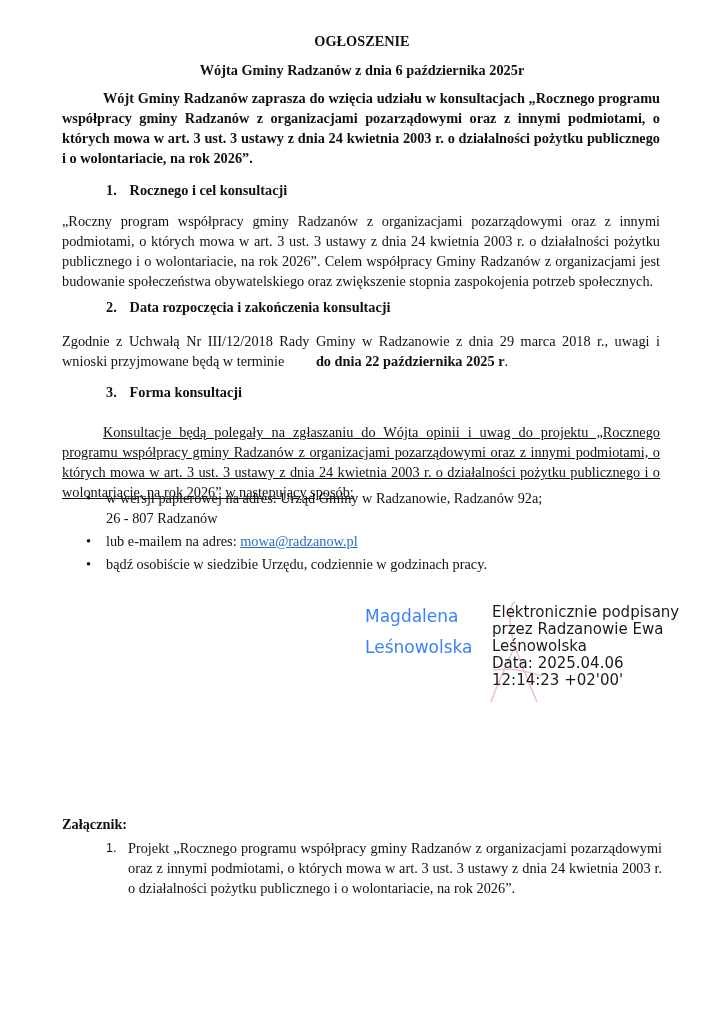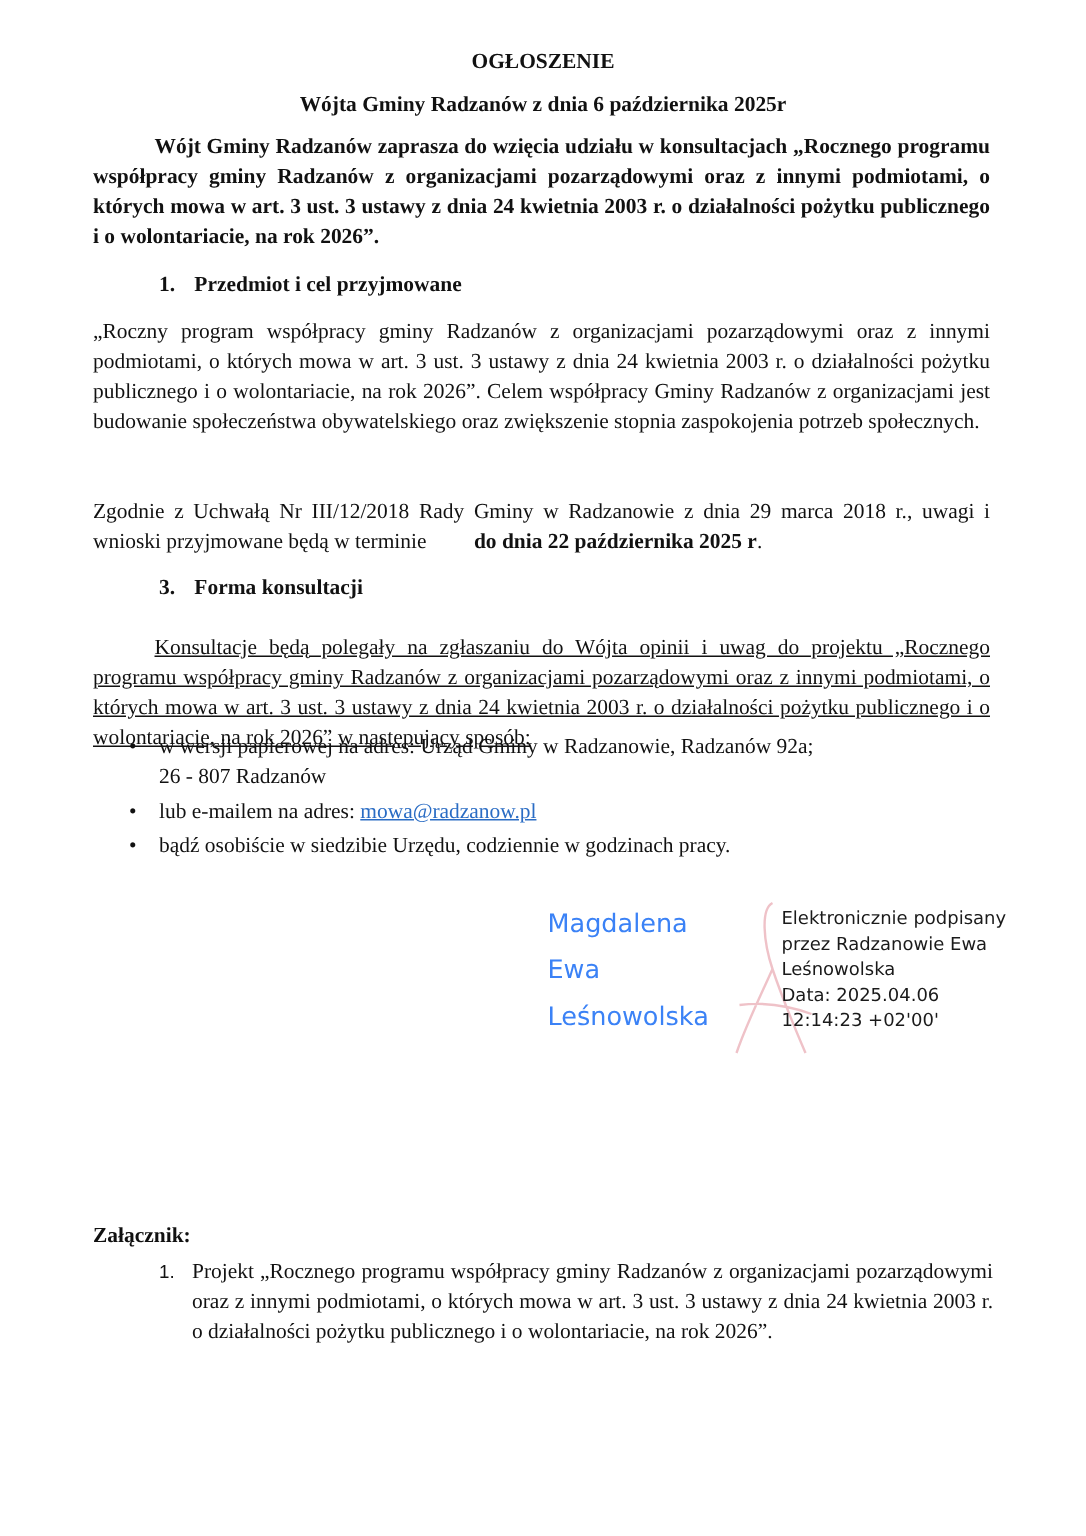--- a/index.html
+++ b/index.html
@@ -10,43 +10,47 @@
   .indent { text-indent: 41px; }
   .heading { position: absolute; left: 106px; font-weight: bold; }
   .heading .num { display: inline-block; width: 20px; }
   .bullets { position: absolute; left: 84px; width: 580px; line-height: 20px; margin: 0; padding: 0; list-style: none; }
   .bullets li { position: relative; padding-left: 22px; margin-bottom: 3px; }
   .bullets li .dot { position: absolute; left: 2px; top: 0; }
   a.link { color: #2a6cc4; text-decoration: underline; }
   .b { font-weight: bold; margin-left: 28px; }
   .sig { position: absolute; left: 365px; top: 601px; }
   .sig-name { font-family: "DejaVu Sans", sans-serif; font-size: 17px; line-height: 31px; color: #3b82f6; }
-  .sig-details { position: absolute; left: 521px; top: 604px; font-family: "DejaVu Sans", sans-serif; font-size: 12px; line-height: 17px; color: #1a1a1a; }
+  .sig-details { position: absolute; left: 492px; top: 604px; font-family: "DejaVu Sans", sans-serif; font-size: 15px; line-height: 17px; color: #1a1a1a; }
   .sig-mark { position: absolute; left: 485px; top: 598px; }
   .attach-title { position: absolute; left: 62px; top: 816px; font-weight: bold; }
   .attach-list { position: absolute; left: 106px; top: 838px; width: 556px; line-height: 20px; margin: 0; padding: 0; list-style: none; }
   .attach-list li { position: relative; padding-left: 22px; text-align: justify; }
   .attach-list li .n { position: absolute; left: 0; top: 0; font-family: "Liberation Sans", sans-serif; font-size: 12.5px; }
 </style>
 </head>
 <body>
 
 <div class="page">
 
   <div class="center" style="top:33px;">OGŁOSZENIE</div>
   <div class="center" style="top:62px;">Wójta Gminy Radzanów z dnia 6 października 2025r</div>
 
   <div class="para indent" style="top:88px;font-weight:bold;">Wójt Gminy Radzanów zaprasza do wzięcia udziału w konsultacjach „Rocznego programu współpracy gminy Radzanów  z organizacjami pozarządowymi oraz z  innymi podmiotami, o których mowa w art. 3 ust. 3 ustawy z dnia 24 kwietnia 2003 r. o działalności pożytku publicznego i o wolontariacie, na rok 2026”.</div>
 
   <div class="heading" style="top:182px;">
     <span class="num">1.</span>
-    <span>Przedmiot i cel przyjmowane</span>
+    <span>Rocznego i cel konsultacji</span>
   </div>
   <div class="para" style="top:211px;">„Roczny program współpracy gminy Radzanów  z organizacjami pozarządowymi oraz z  innymi podmiotami, o których mowa w art. 3 ust. 3 ustawy z dnia 24 kwietnia 2003 r. o działalności pożytku publicznego i o wolontariacie, na rok 2026”. Celem współpracy Gminy Radzanów z organizacjami jest budowanie społeczeństwa obywatelskiego oraz zwiększenie stopnia zaspokojenia potrzeb społecznych.</div>
 
+  <div class="heading" style="top:299px;">
+    <span class="num">2.</span>
+    <span>Data rozpoczęcia i zakończenia konsultacji</span>
+  </div>
   <div class="para" style="top:331px;"><span>Zgodnie z Uchwałą Nr III/12/2018 Rady Gminy w Radzanowie z dnia 29 marca 2018 r., uwagi i wnioski przyjmowane będą w terminie </span><span class="b">do dnia 22 października 2025 r</span><span>.</span></div>
 
   <div class="heading" style="top:384px;">
     <span class="num">3.</span>
     <span>Forma konsultacji</span>
   </div>
   <div class="para indent" style="top:422px;text-decoration:underline;">Konsultacje będą polegały na zgłaszaniu do Wójta opinii i uwag do projektu „Rocznego programu współpracy gminy Radzanów  z organizacjami pozarządowymi oraz z  innymi podmiotami, o których mowa w art. 3 ust. 3 ustawy z dnia 24 kwietnia 2003 r. o działalności pożytku publicznego i o wolontariacie, na rok 2026” w następujący sposób:</div>
 
   <ul class="bullets" style="top:488px;">
     <li>
@@ -62,21 +66,20 @@
       <span class="dot">•</span>
       <span>bądź osobiście w siedzibie Urzędu, codziennie w godzinach pracy.</span>
     </li>
   </ul>
 
   <svg class="sig-mark" width="60" height="112" viewBox="0 0 60 112">
     <path d="M30 4 C 22 8, 24 30, 30 48 C 36 66, 46 90, 52 104 M30 48 C 22 66, 12 86, 6 104 M8 72 C 24 70, 40 72, 56 78" stroke="#e8a8b0" stroke-width="1.6" fill="none" opacity="0.7"></path>
   </svg>
   <div class="sig">
     <div class="sig-name">Magdalena</div>
-    <div class="sig-name">Ewa</div>
     <div class="sig-name">Leśnowolska</div>
   </div>
   <div class="sig-details">
     <div>Elektronicznie podpisany</div>
     <div>przez Radzanowie Ewa</div>
     <div>Leśnowolska</div>
     <div>Data: 2025.04.06</div>
     <div>12:14:23 +02'00'</div>
   </div>
 

